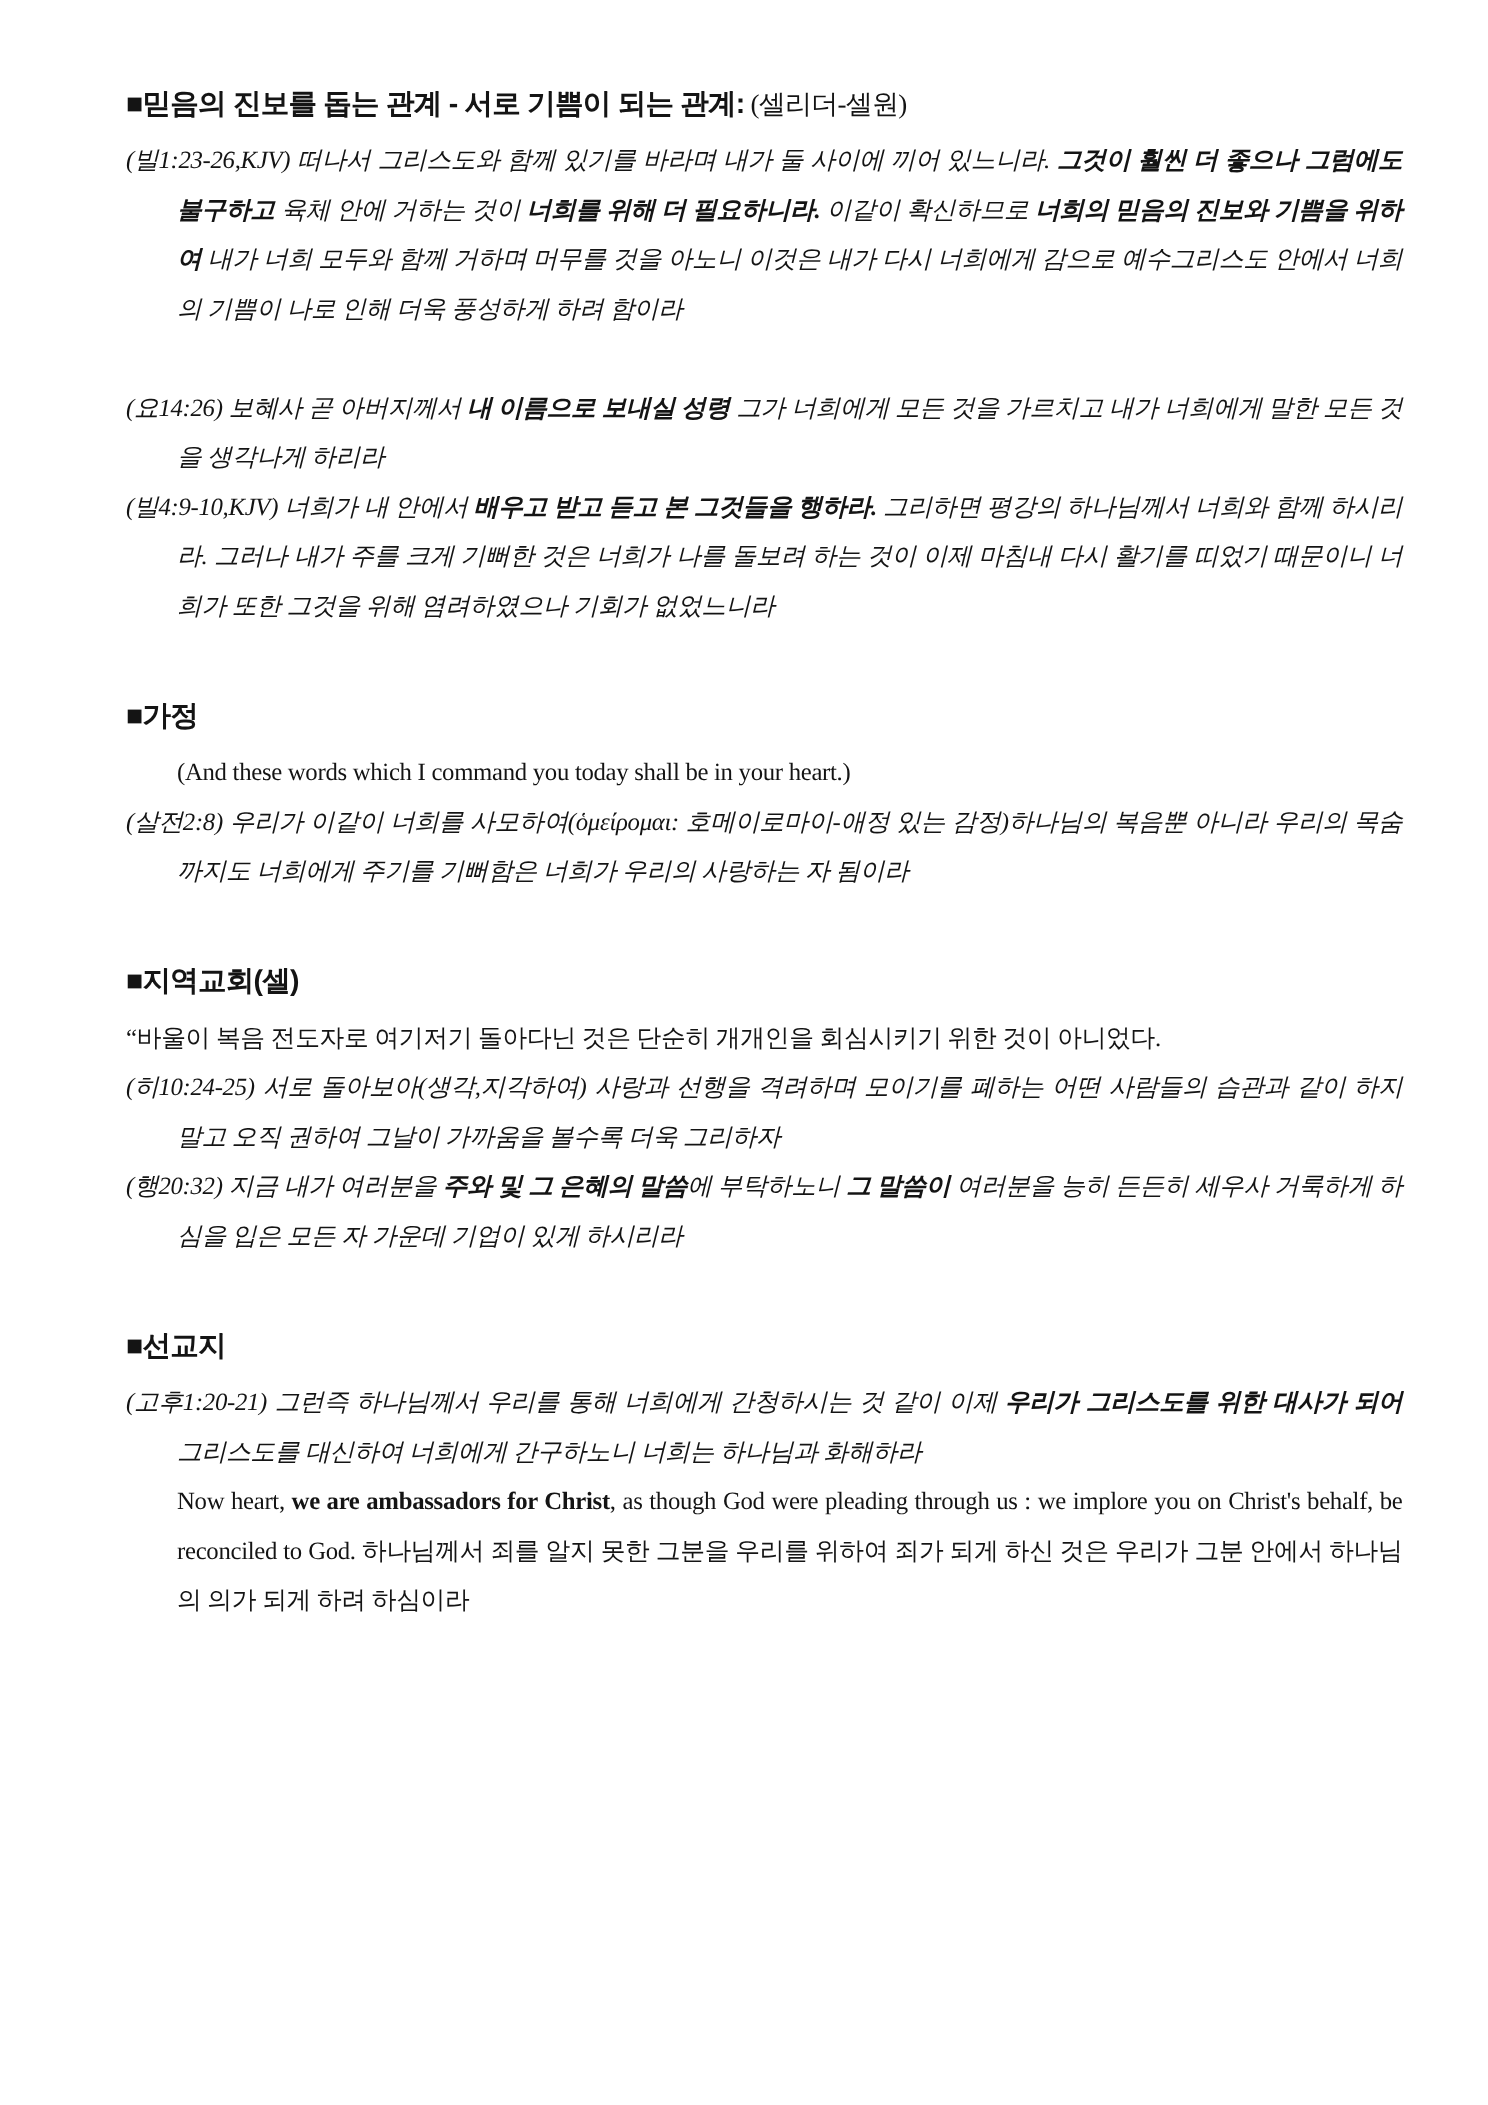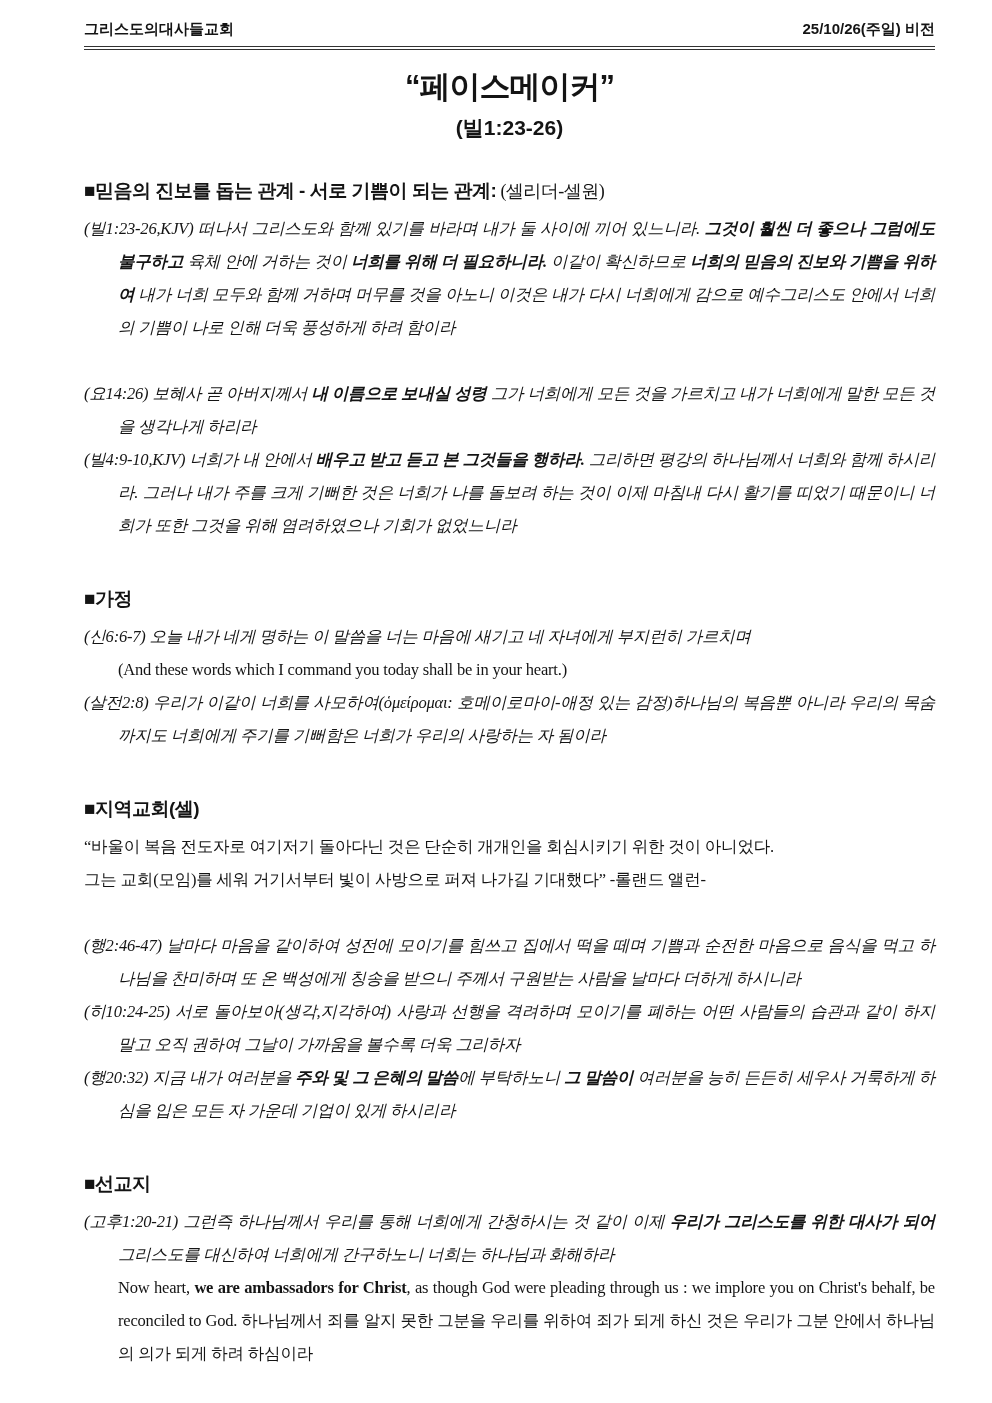--- a/index.html
+++ b/index.html
@@ -34,48 +34,37 @@
   .indent { padding-left:34px; }
   .flush { padding-left:0; }
   .gap { margin-top:33px; }
   .b { font-weight:bold; }
 </style>
 </head>
 <body>
 
 <div class="page">
 
-  <header class="doc-header">
-    <span>그리스도의대사들교회</span>
-    <span>25/10/26(주일) 비전</span>
-  </header>
 
-  <div class="title-block">
-    <h1 class="doc-title">“페이스메이커”</h1>
-    <div class="doc-subtitle">(빌1:23-26)</div>
-  </div>
 
   <main>
       <section class="first">
         <h2 class="section-heading"><span>■믿음의 진보를 돕는 관계 - 서로 기쁨이 되는 관계:</span><span class="h-suffix"> (셀리더-셀원)</span></h2>
         <p class="para hang"><span>(빌1:23-26,KJV) 떠나서 그리스도와 함께 있기를 바라며 내가 둘 사이에 끼어 있느니라. </span><span class="b">그것이 훨씬 더 좋으나 그럼에도 불구하고</span><span> 육체 안에 거하는 것이 </span><span class="b">너희를 위해 더 필요하니라.</span><span> 이같이 확신하므로 </span><span class="b">너희의 믿음의 진보와 기쁨을 위하여</span><span> 내가 너희 모두와 함께 거하며 머무를 것을 아노니 이것은 내가 다시 너희에게 감으로 예수그리스도 안에서 너희의 기쁨이 나로 인해 더욱 풍성하게 하려 함이라</span></p>
         <p class="para hang gap"><span>(요14:26) 보혜사 곧 아버지께서 </span><span class="b">내 이름으로 보내실 성령</span><span> 그가 너희에게 모든 것을 가르치고 내가 너희에게 말한 모든 것을 생각나게 하리라</span></p>
         <p class="para hang"><span>(빌4:9-10,KJV) 너희가 내 안에서 </span><span class="b">배우고 받고 듣고 본 그것들을 행하라.</span><span> 그리하면 평강의 하나님께서 너희와 함께 하시리라. 그러나 내가 주를 크게 기뻐한 것은 너희가 나를 돌보려 하는 것이 이제 마침내 다시 활기를 띠었기 때문이니 너희가 또한 그것을 위해 염려하였으나 기회가 없었느니라</span></p>
       </section>
       <section>
         <h2 class="section-heading"><span>■가정</span></h2>
-        <p class="para hang"><span>(신6:6-7) 오늘 내가 네게 명하는 이 말씀을 너는 마음에 새기고 네 자녀에게 부지런히 가르치며</span></p>
         <p class="para indent"><span>(And these words which I command you today shall be in your heart.)</span></p>
         <p class="para hang"><span>(살전2:8) 우리가 이같이 너희를 사모하여(ὁμείρομαι: 호메이로마이-애정 있는 감정)하나님의 복음뿐 아니라 우리의 목숨까지도 너희에게 주기를 기뻐함은 너희가 우리의 사랑하는 자 됨이라</span></p>
       </section>
       <section>
         <h2 class="section-heading"><span>■지역교회(셀)</span></h2>
         <p class="para flush"><span>“바울이 복음 전도자로 여기저기 돌아다닌 것은 단순히 개개인을 회심시키기 위한 것이 아니었다.</span></p>
-        <p class="para flush"><span>그는 교회(모임)를 세워 거기서부터 빛이 사방으로 퍼져 나가길 기대했다” -롤랜드 앨런-</span></p>
-        <p class="para hang gap"><span>(행2:46-47) 날마다 마음을 같이하여 성전에 모이기를 힘쓰고 집에서 떡을 떼며 기쁨과 순전한 마음으로 음식을 먹고 하나님을 찬미하며 또 온 백성에게 칭송을 받으니 주께서 구원받는 사람을 날마다 더하게 하시니라</span></p>
         <p class="para hang"><span>(히10:24-25) 서로 돌아보아(생각,지각하여) 사랑과 선행을 격려하며 모이기를 폐하는 어떤 사람들의 습관과 같이 하지 말고 오직 권하여 그날이 가까움을 볼수록 더욱 그리하자</span></p>
         <p class="para hang"><span>(행20:32) 지금 내가 여러분을 </span><span class="b">주와 및 그 은혜의 말씀</span><span>에 부탁하노니 </span><span class="b">그 말씀이</span><span> 여러분을 능히 든든히 세우사 거룩하게 하심을 입은 모든 자 가운데 기업이 있게 하시리라</span></p>
       </section>
       <section>
         <h2 class="section-heading"><span>■선교지</span></h2>
         <p class="para hang"><span>(고후1:20-21) 그런즉 하나님께서 우리를 통해 너희에게 간청하시는 것 같이 이제 </span><span class="b">우리가 그리스도를 위한 대사가 되어</span><span> 그리스도를 대신하여 너희에게 간구하노니 너희는 하나님과 화해하라</span></p>
         <p class="para indent"><span>Now heart, </span><span class="b">we are ambassadors for Christ</span><span>, as though God were pleading through us : we implore you on Christ's behalf, be reconciled to God. 하나님께서 죄를 알지 못한 그분을 우리를 위하여 죄가 되게 하신 것은 우리가 그분 안에서 하나님의 의가 되게 하려 하심이라</span></p>
       </section>
     </main>
 

